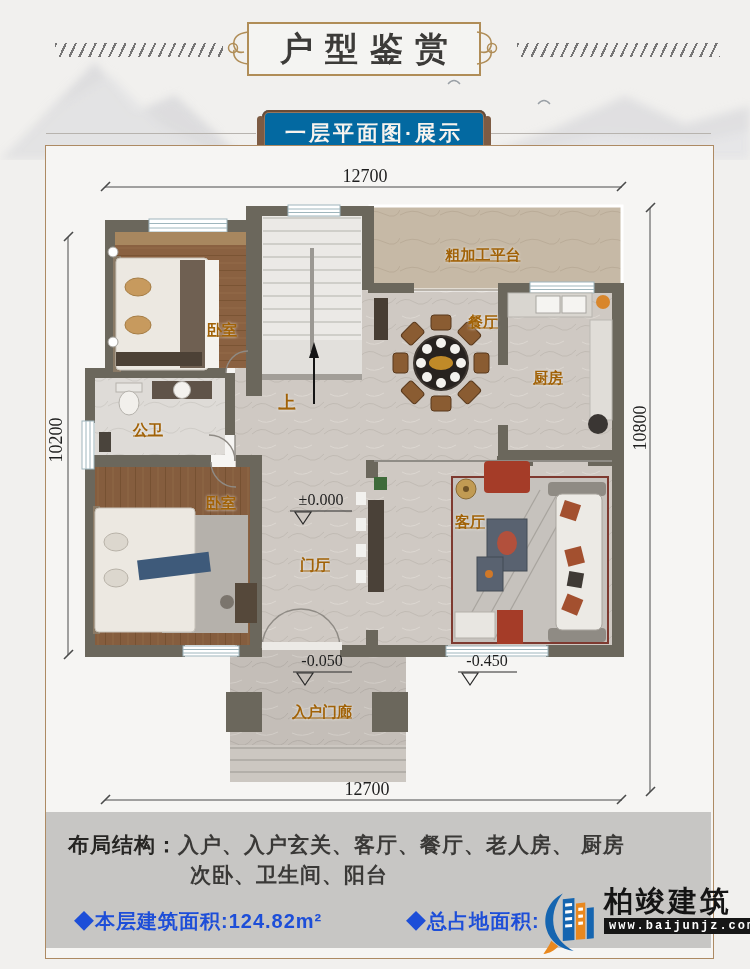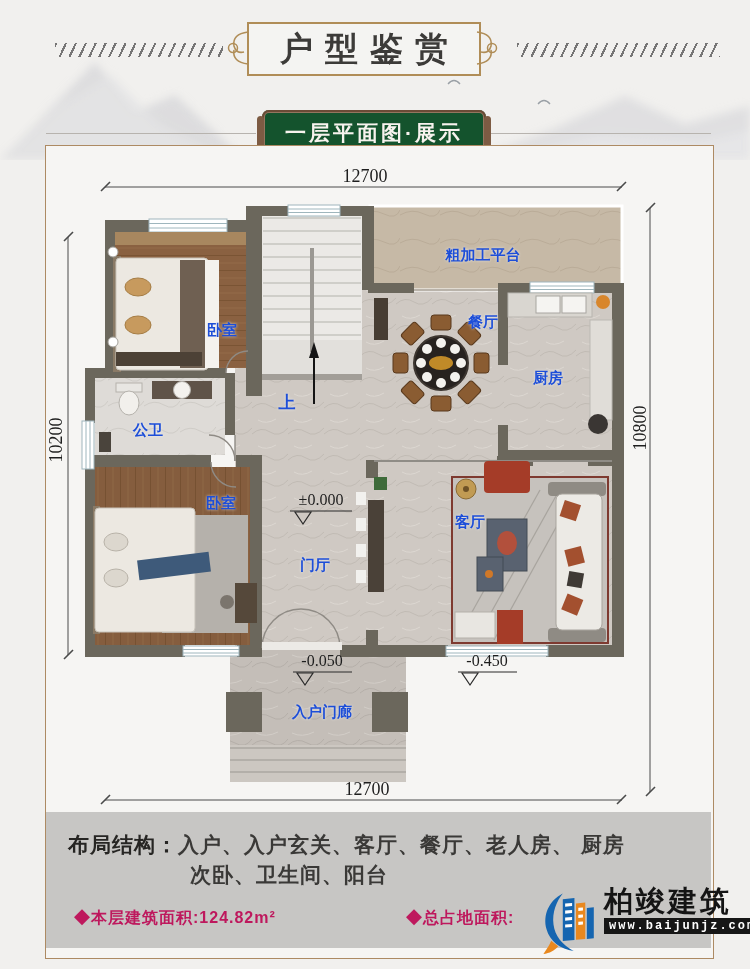--- a/index.html
+++ b/index.html
@@ -5,38 +5,38 @@
   html,body{margin:0;padding:0;}
   .page{position:relative;width:750px;height:969px;background:#f1f0ee;overflow:hidden;
         font-family:"Liberation Sans",sans-serif;padding-left:11px;}
   .abs{position:absolute;}
   .center{transform:translate(-50%,-50%);}
   
   .hatch{height:14px;background:repeating-linear-gradient(115deg,#4c4c4c 0 2px,transparent 2px 9px);opacity:.75;}
   .title-frame{left:247px;top:22px;width:230px;height:50px;border:2px solid #b08d57;
       display:flex;align-items:center;justify-content:center;background:rgba(255,255,255,.25);}
   .title-text{font-size:33px;font-weight:800;letter-spacing:12px;color:#3c3b39;padding-left:12px;}
-  .banner{left:262px;top:110px;width:224px;height:45px;background:#14532d;border-radius:7px;
+  .banner{left:262px;top:110px;width:224px;height:45px;background:#0369a1;border-radius:7px;
       box-shadow:inset 0 0 0 2px #6a4b36, inset 0 0 0 3px #93765f;
       display:flex;align-items:center;justify-content:center;}
   .banner:before,.banner:after{content:"";position:absolute;top:6px;bottom:6px;width:7px;background:#7d5b43;border-radius:4px;}
   .banner:before{left:-5px;} .banner:after{right:-5px;}
   .banner-text{font-size:21px;font-weight:700;color:#f7f3ee;letter-spacing:3px;}
   .side-line{height:1px;background:#b7b3ae;top:133px;}
   
   .content-box{left:45px;top:145px;width:667px;height:812px;border:1px solid #ad8a63;background:#f6f5f3;}
   
-  .room-label{font-size:15px;font-weight:700;color:#1d4ed8;white-space:nowrap;text-shadow:0 0 3px rgba(246,245,243,.8);}
+  .room-label{font-size:15px;font-weight:700;color:#a16207;white-space:nowrap;text-shadow:0 0 3px rgba(246,245,243,.8);text-decoration:underline;}
   .dim-label{font-family:"Liberation Serif",serif;font-size:18px;color:#1e1e1e;white-space:nowrap;}
   .elev-label{font-family:"Liberation Serif",serif;font-size:16px;color:#1e1e1e;white-space:nowrap;}
   .rot{transform:translate(-50%,-50%) rotate(-90deg);}
   
   .gray-box{left:46px;top:812px;width:665px;height:136px;background:#c7c6c4;}
   .layout-text{font-size:21px;font-weight:700;color:#3a3937;line-height:30px;letter-spacing:1px;}
-  .area-text{font-size:16px;font-weight:800;color:#be185d;letter-spacing:1px;white-space:nowrap;}
+  .area-text{font-size:20px;font-weight:800;color:#1d4ed8;letter-spacing:1px;white-space:nowrap;}
   .brand{display:flex;align-items:flex-start;}
   .brand-name{font-size:29px;font-weight:900;color:#141414;letter-spacing:3px;line-height:30px;}
   .brand-url{margin-top:2px;background:#161616;color:#ffffff;font-family:"Liberation Mono",monospace;
       font-size:12px;font-weight:700;letter-spacing:2px;padding:1px 5px;}
 </style>
 </head>
 <body>
 
 <div class="page">
 

